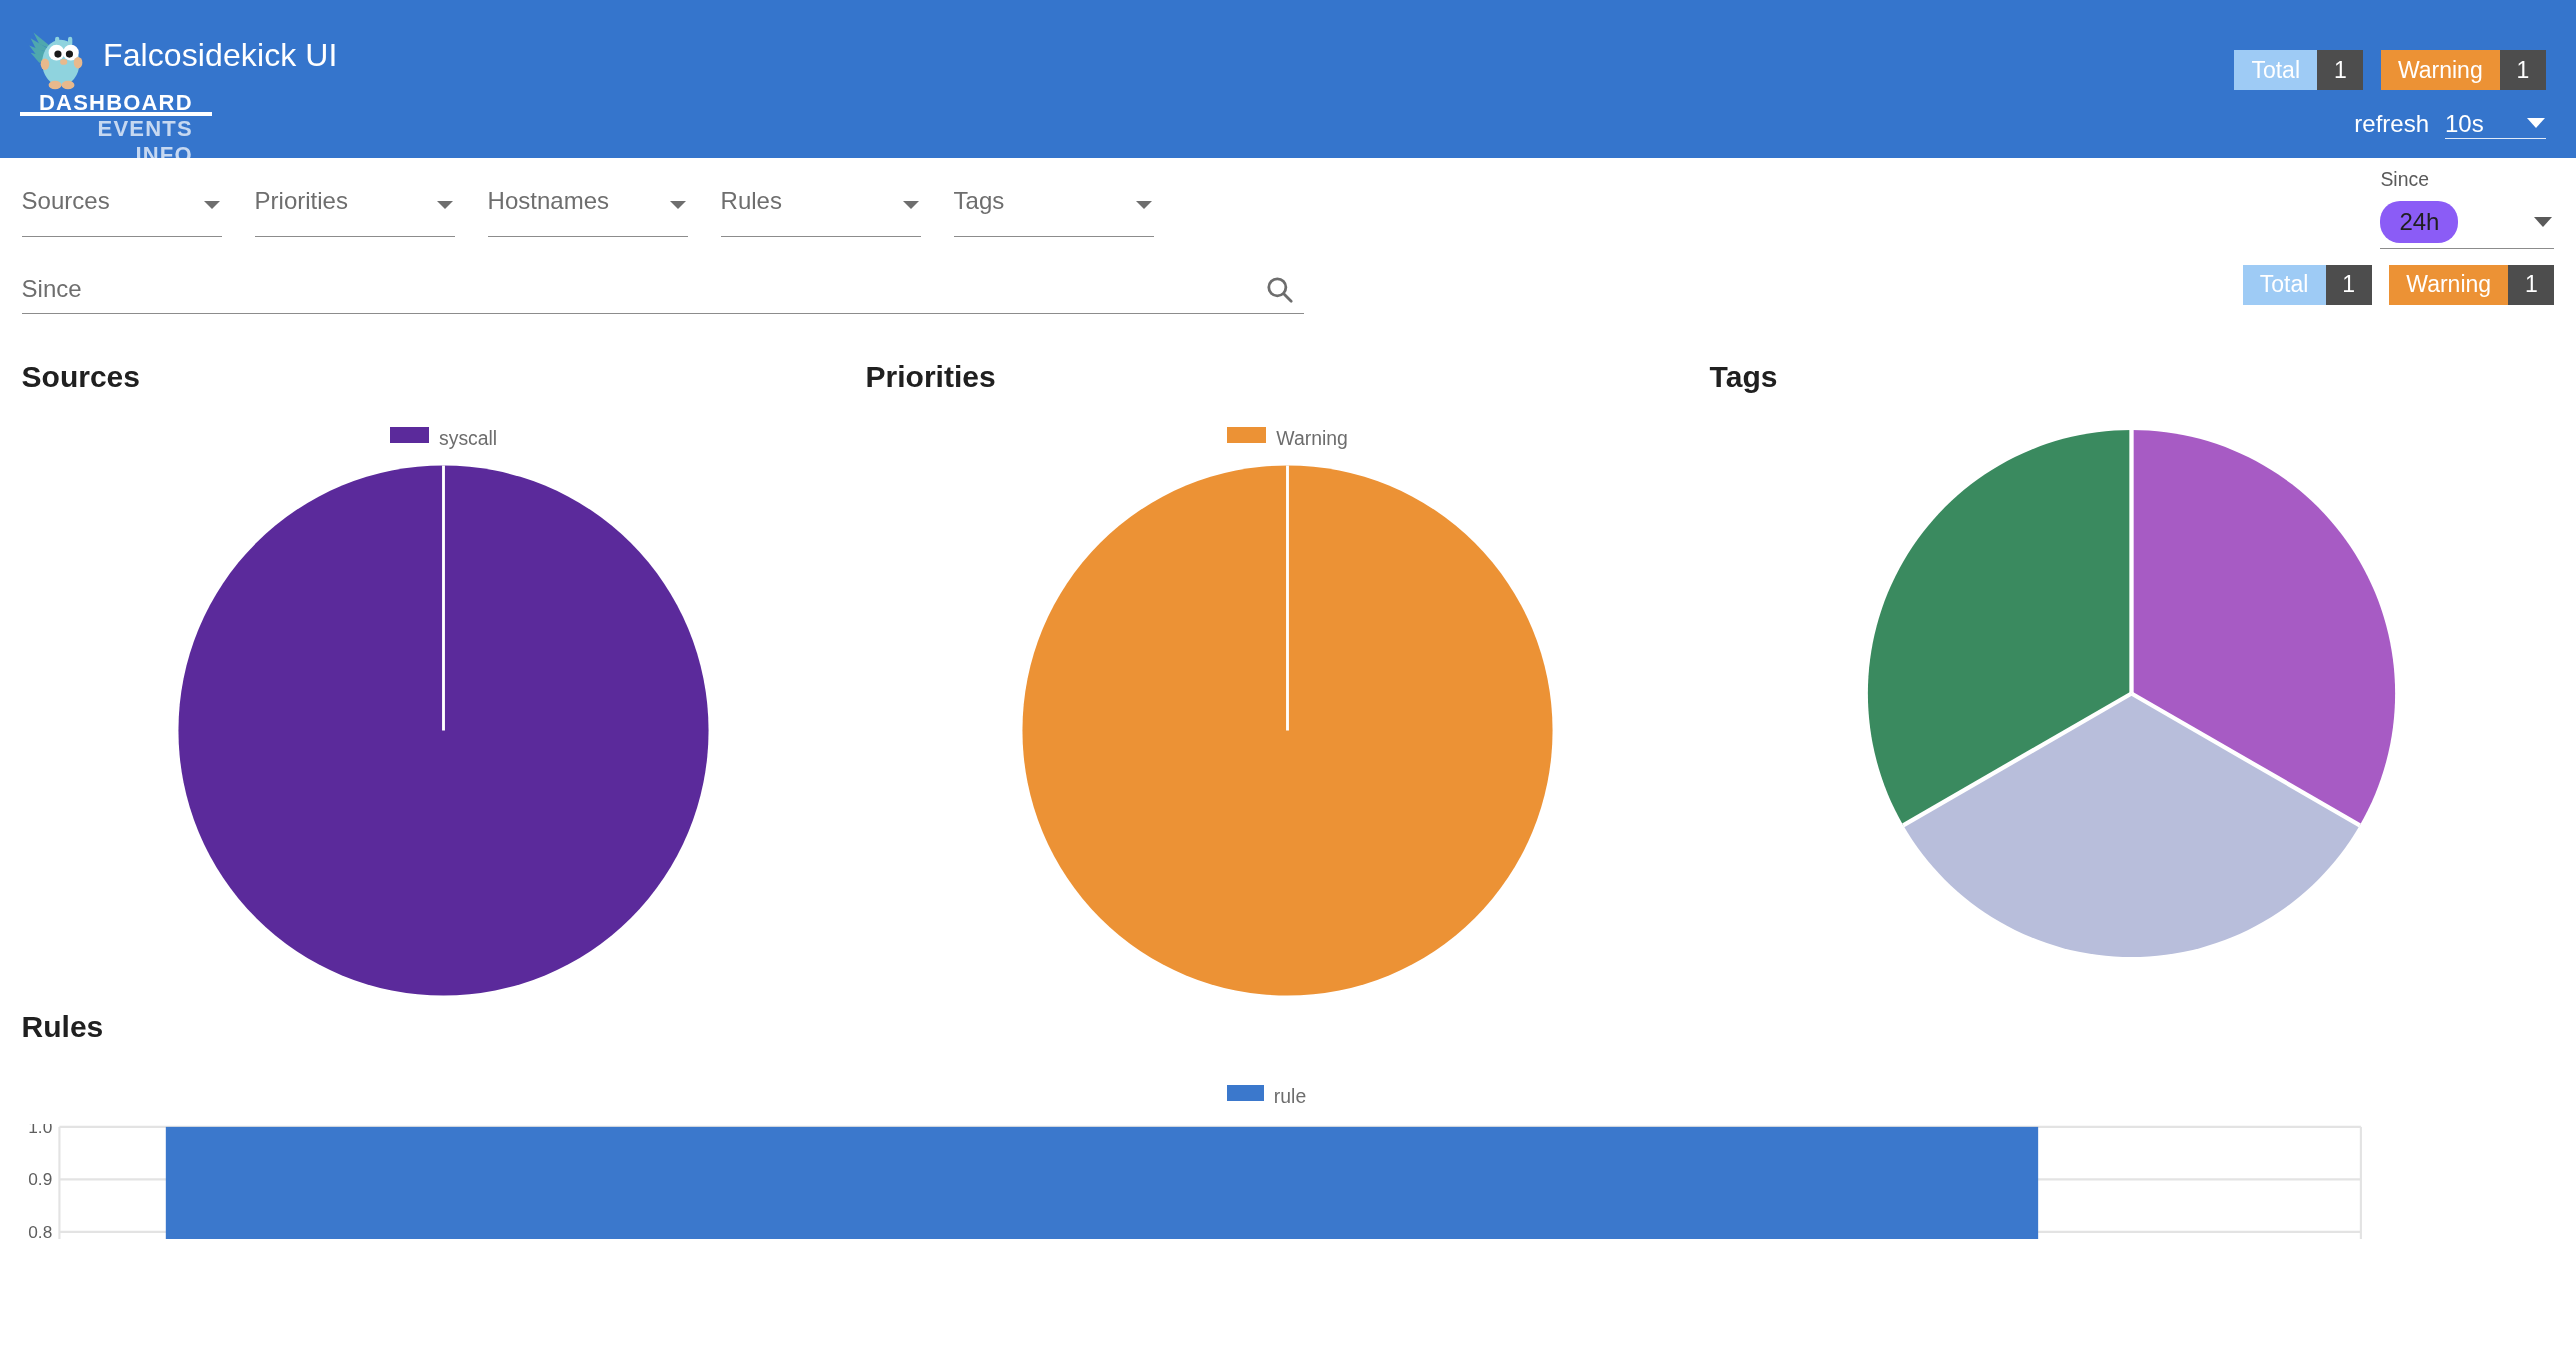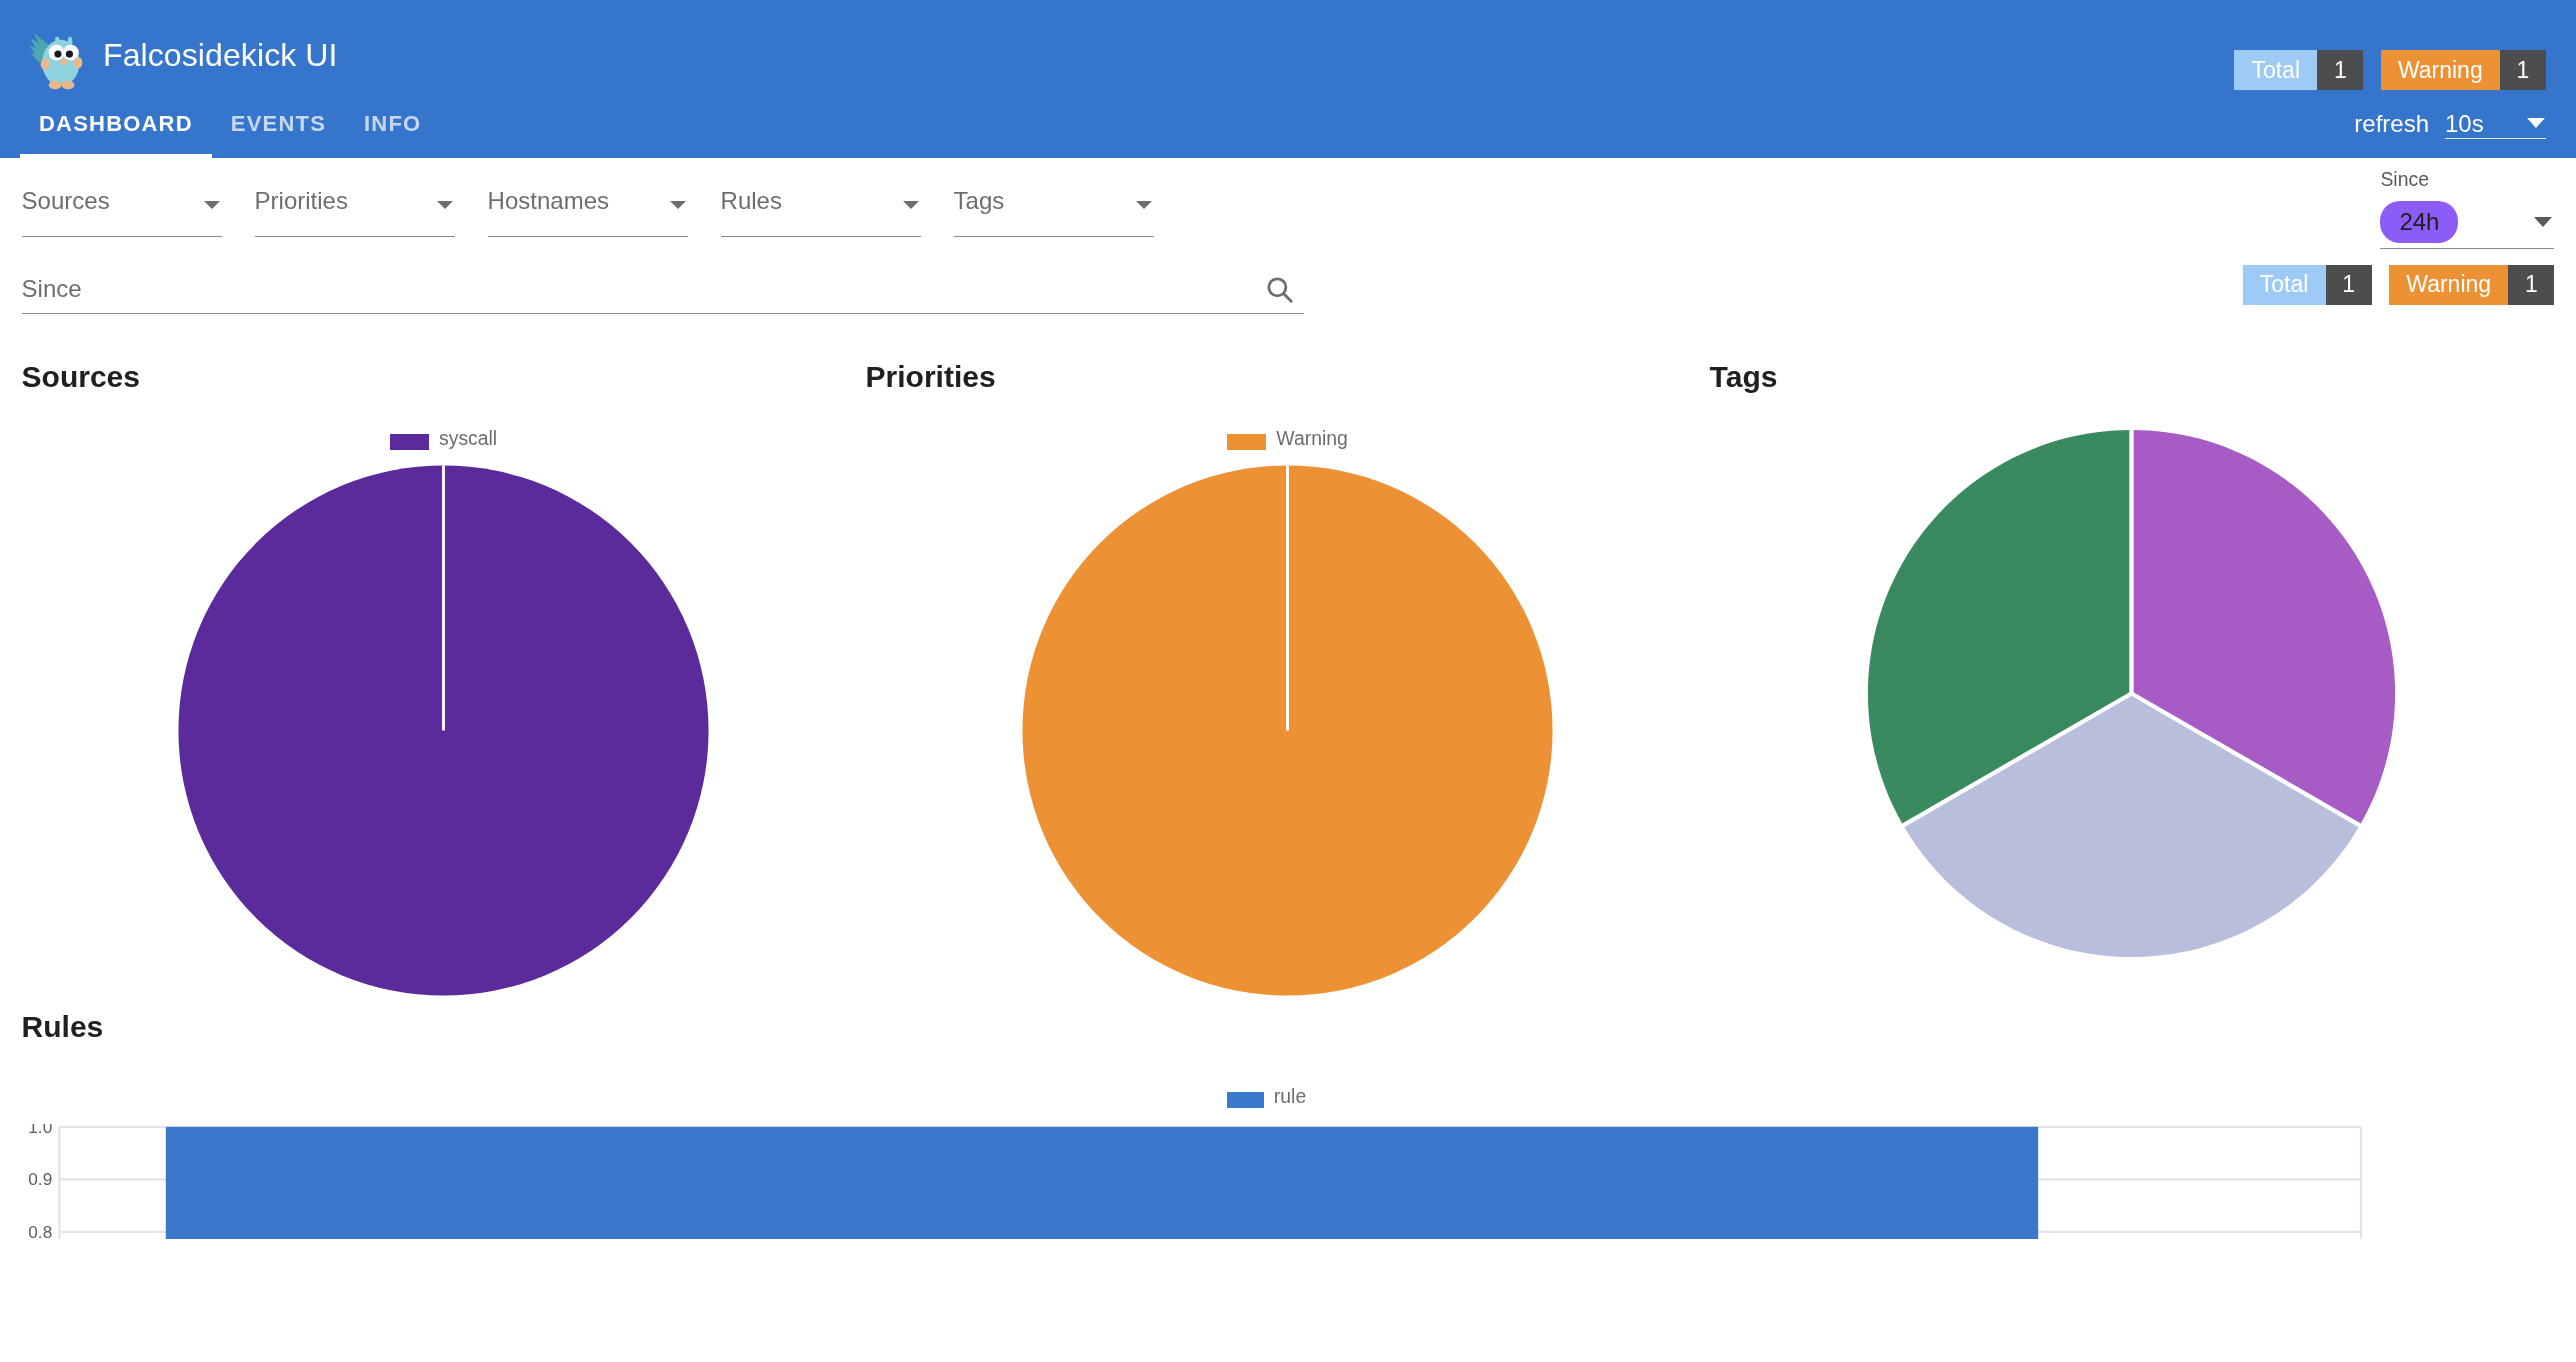--- a/index.html
+++ b/index.html
@@ -55,21 +55,21 @@
   .badge-total .badge-label { background: #9ecbf5; }
   .badge-warning .badge-label { background: #ec9235; }
 
   
   .appbar-tabs {
     height: 68px;
     display: flex;
     align-items: center;
     padding: 0 30px 0 20px;
   }
-  .tabs { display: flex; align-items: flex-end; height: 68px; }
+  .tabs { display: flex; align-items: flex-end; height: 68px; flex-direction: column; }
   .tab {
     position: relative;
     display: flex; align-items: center; justify-content: center;
     height: 68px;
     padding: 0 19px;
     color: rgba(255,255,255,0.72);
     font-size: 22px;
     font-weight: 600;
     letter-spacing: 1.2px;
     white-space: nowrap;
@@ -208,21 +208,21 @@
     font-weight: 700;
     margin-bottom: 33px;
   }
   .legend {
     display: flex;
     justify-content: center;
     align-items: center;
     gap: 26px;
     height: 24.5px;
   }
-  .legend-item { display: flex; align-items: flex-end; gap: 10px; }
+  .legend-item { display: flex; align-items: flex-start; gap: 10px; }
   .legend-swatch { width: 39px; height: 16px; flex: none; }
   .legend-text { color: #6d6d6d; font-size: 19.4px; white-space: nowrap; }
   .pie-wrap {
     display: flex;
     justify-content: center;
     margin-top: 13px;
   }
   .pie { display: block; }
 
   

